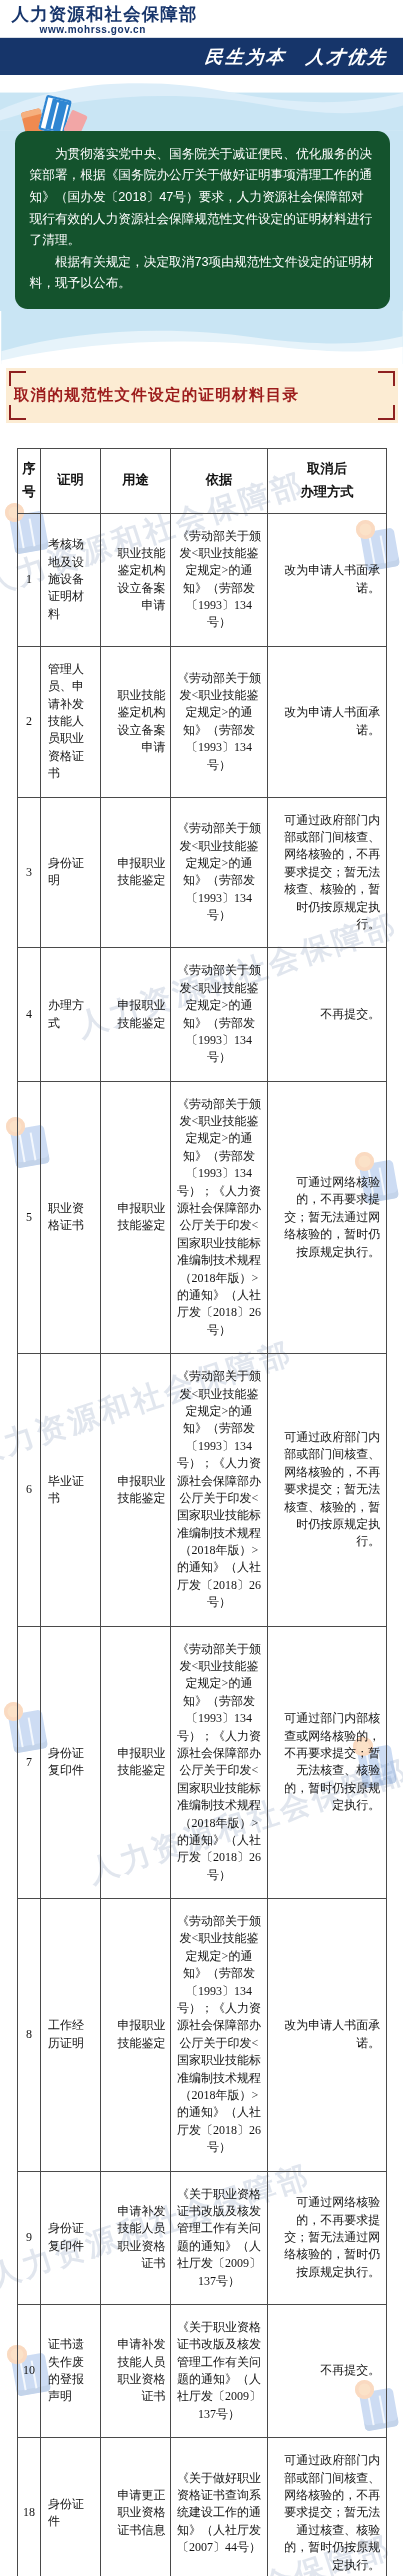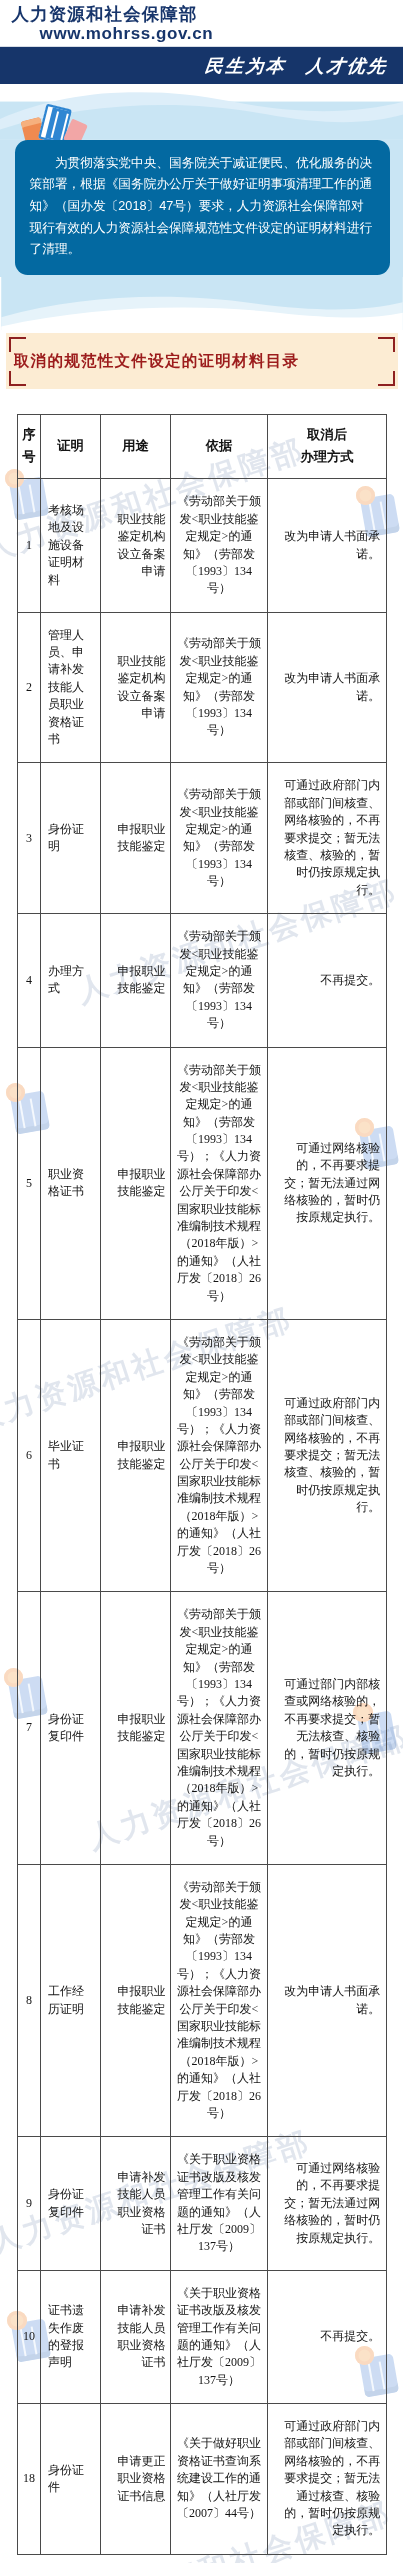--- a/index.html
+++ b/index.html
@@ -5,36 +5,36 @@
   html,body { margin:0; padding:0; }
   body {
     width:404px;
     background:#ffffff;
     font-family:"Liberation Sans", sans-serif;
     color:#1a1a1a;
   }
   
   .masthead { background:#ffffff; padding:4.6px 0 2.3px 11.6px; }
   .org-name { color:#17356b; font-size:17.4px; font-weight:bold; letter-spacing:1.2px; line-height:1.1; }
-  .org-url  { color:#17356b; font-size:17px; font-weight:bold; margin-left:28px; letter-spacing:0.6px; }
+  .org-url  { color:#17356b; font-size:10px; font-weight:bold; margin-left:28px; letter-spacing:0.6px; }
   
   .navy-bar {
     background:#16356a; height:37px; display:flex; align-items:center;
     justify-content:flex-end; padding-right:16px; border-top:1.2px solid #d7dde6;
   }
   .slogan {
     color:#ffffff; font-size:18px; font-weight:bold; font-style:italic;
     font-family:"Liberation Serif", serif; letter-spacing:2.3px; transform:skewX(-6deg);
   }
   
   .hero { background:#ffffff; position:relative; }
   .wave-svg { display:block; width:404px; }
   .hero-mid { background:#c9e5f4; padding:0 14.5px 2.3px; position:relative; }
   .intro-card {
-    background:#0369a1; border-radius:12.7px; color:#ffffff;
+    background:#14532d; border-radius:12.7px; color:#ffffff;
     padding:12.7px 15px 14px; font-size:12.7px; line-height:1.7;
     position:relative; z-index:2;
   }
   .intro-card p { margin:0; text-indent:2em; }
   .docs-icon { position:absolute; top:-34px; left:22px; width:64px; height:52px; z-index:1; }
   .card-blue {
     position:absolute; left:19.7px; top:0; width:25.5px; height:36px; background:#2f86d2;
     border-radius:2.9px; transform:rotate(14deg);
     box-shadow:inset 0 0 0 2.3px #2f86d2, inset 4.6px 0 0 2.3px #ffffff;
   }
@@ -123,20 +123,21 @@
     <rect x="0" y="0" width="697" height="14" fill="#ffffff"></rect>
   </svg>
   <div class="hero-mid">
     <div class="docs-icon">
       <div class="card-orange"></div>
       <div class="card-blue"></div>
       <div class="card-pink"></div>
     </div>
     <div class="intro-card">
       <p>为贯彻落实党中央、国务院关于减证便民、优化服务的决策部署，根据《国务院办公厅关于做好证明事项清理工作的通知》（国办发〔2018〕47号）要求，人力资源社会保障部对现行有效的人力资源社会保障规范性文件设定的证明材料进行了清理。</p>
+      <p>根据有关规定，决定取消73项由规范性文件设定的证明材料，现予以公布。</p>
     </div>
   </div>
   <svg class="wave-svg" width="404" height="53" viewBox="0 0 697 92">
     <rect x="0" y="0" width="697" height="92" fill="#c9e5f4"></rect>
     <path d="M0 70 C 140 30, 300 26, 440 46 C 560 62, 640 58, 697 44 L697 92 L0 92 Z" fill="#e6f3fa"></path>
     <path d="M0 86 C 160 50, 340 46, 480 62 C 590 74, 650 72, 697 62 L697 92 L0 92 Z" fill="#ffffff"></path>
   </svg>
 </div>
 
 <div class="banner-wrap">

